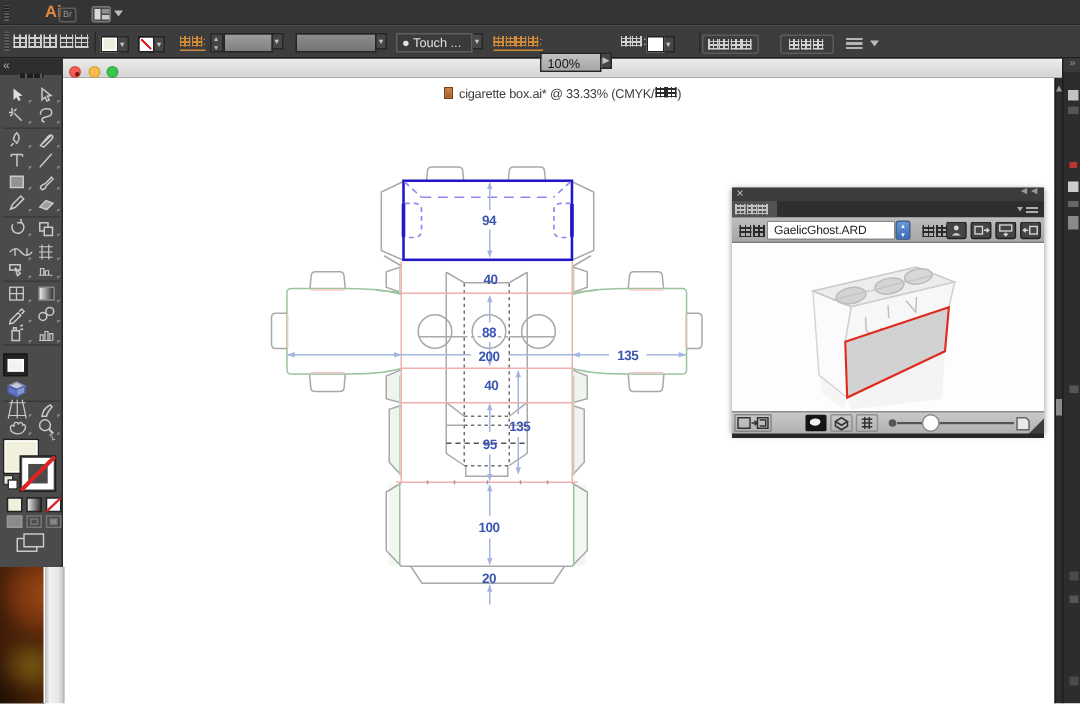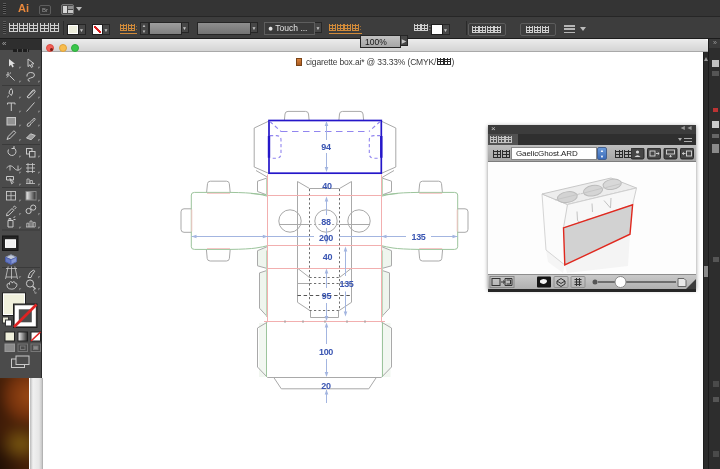--- a/index.html
+++ b/index.html
@@ -311,21 +311,21 @@
 
 <g stroke="#c9c9c9" fill="none">
 <rect x="11.5" y="309" width="13" height="8.5"></rect>
           <rect x="16" y="306" width="13" height="8.5" fill="#4b4b4b"></rect>
 </g>
 </svg>
 </div>
 
 <div class="abs" id="appbar">
   <div class="abs" style="left:2.5px;top:3px;width:3px;height:11px;background:repeating-linear-gradient(0deg,#5c5c5c 0 1px,#222 1px 2px)"></div>
-  <div class="abs" style="left:18px;top:2px;font-size:11px;font-weight:bold;color:#e8883c;letter-spacing:0">Ai</div>
+  <div class="abs" style="left:30px;top:2px;font-size:11px;font-weight:bold;color:#e8883c;letter-spacing:0">Ai</div>
   <div class="abs" style="left:39px;top:5px;width:12px;height:10px;border:1px solid #5e5e5e;border-radius:2px;color:#999;font-size:6px;text-align:center;line-height:8px">Br</div>
   <div class="abs" style="left:61px;top:4px;width:13px;height:11px;border:1px solid #787878;border-radius:2px;background:#4a4a4a">
     <div class="abs" style="left:1px;top:1px;width:4px;height:7px;background:#d8d8d8"></div>
     <div class="abs" style="left:6px;top:1px;width:5px;height:3px;background:#909090"></div>
     <div class="abs" style="left:6px;top:5px;width:5px;height:3px;background:#c8c8c8"></div>
   </div>
   <div class="abs" style="left:76px;top:7px;width:0;height:0;border:3px solid transparent;border-top:4px solid #bbb"></div>
 </div>
 <div class="abs" id="ctrl">
   <div class="abs" style="left:2.5px;top:4px;width:3px;height:13px;background:repeating-linear-gradient(0deg,#5c5c5c 0 1px,#2a2a2a 1px 2px)"></div>

